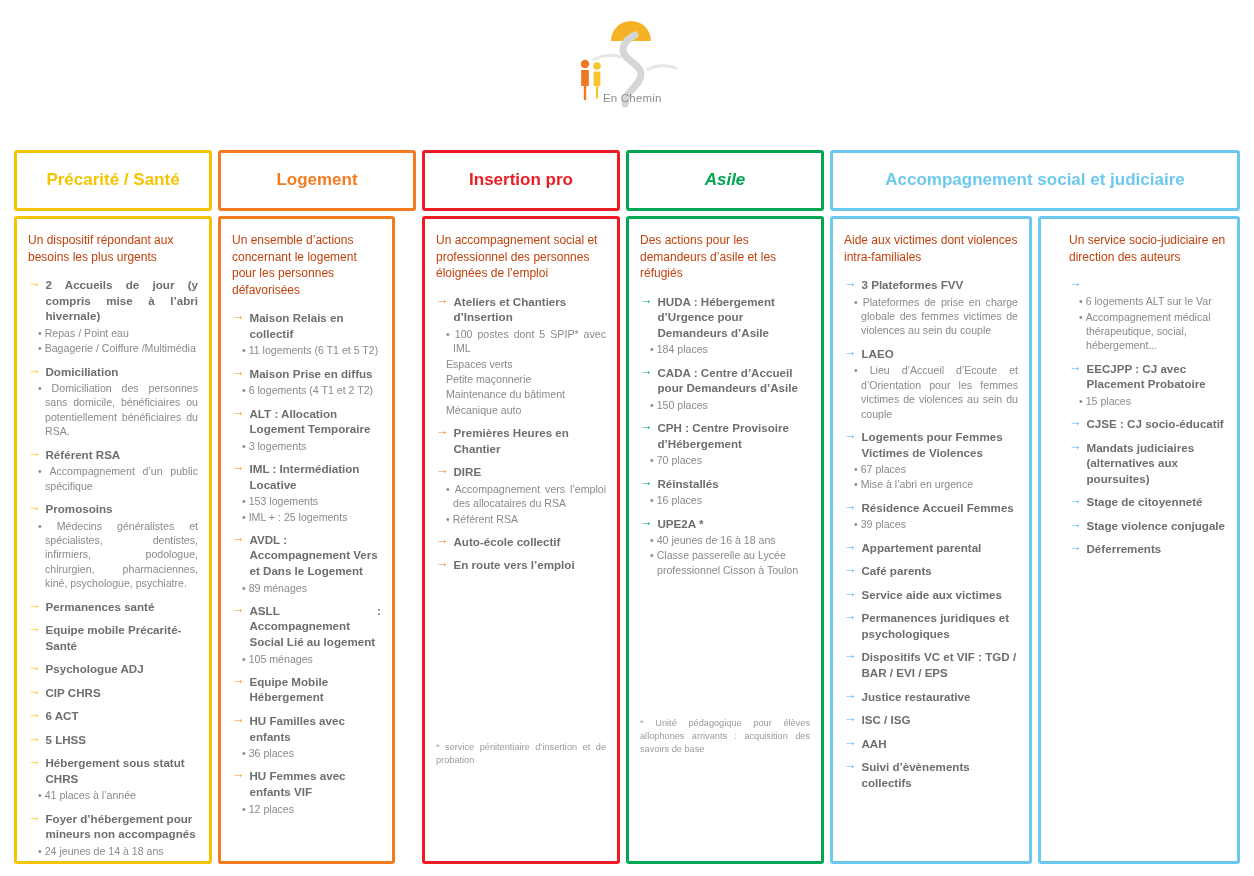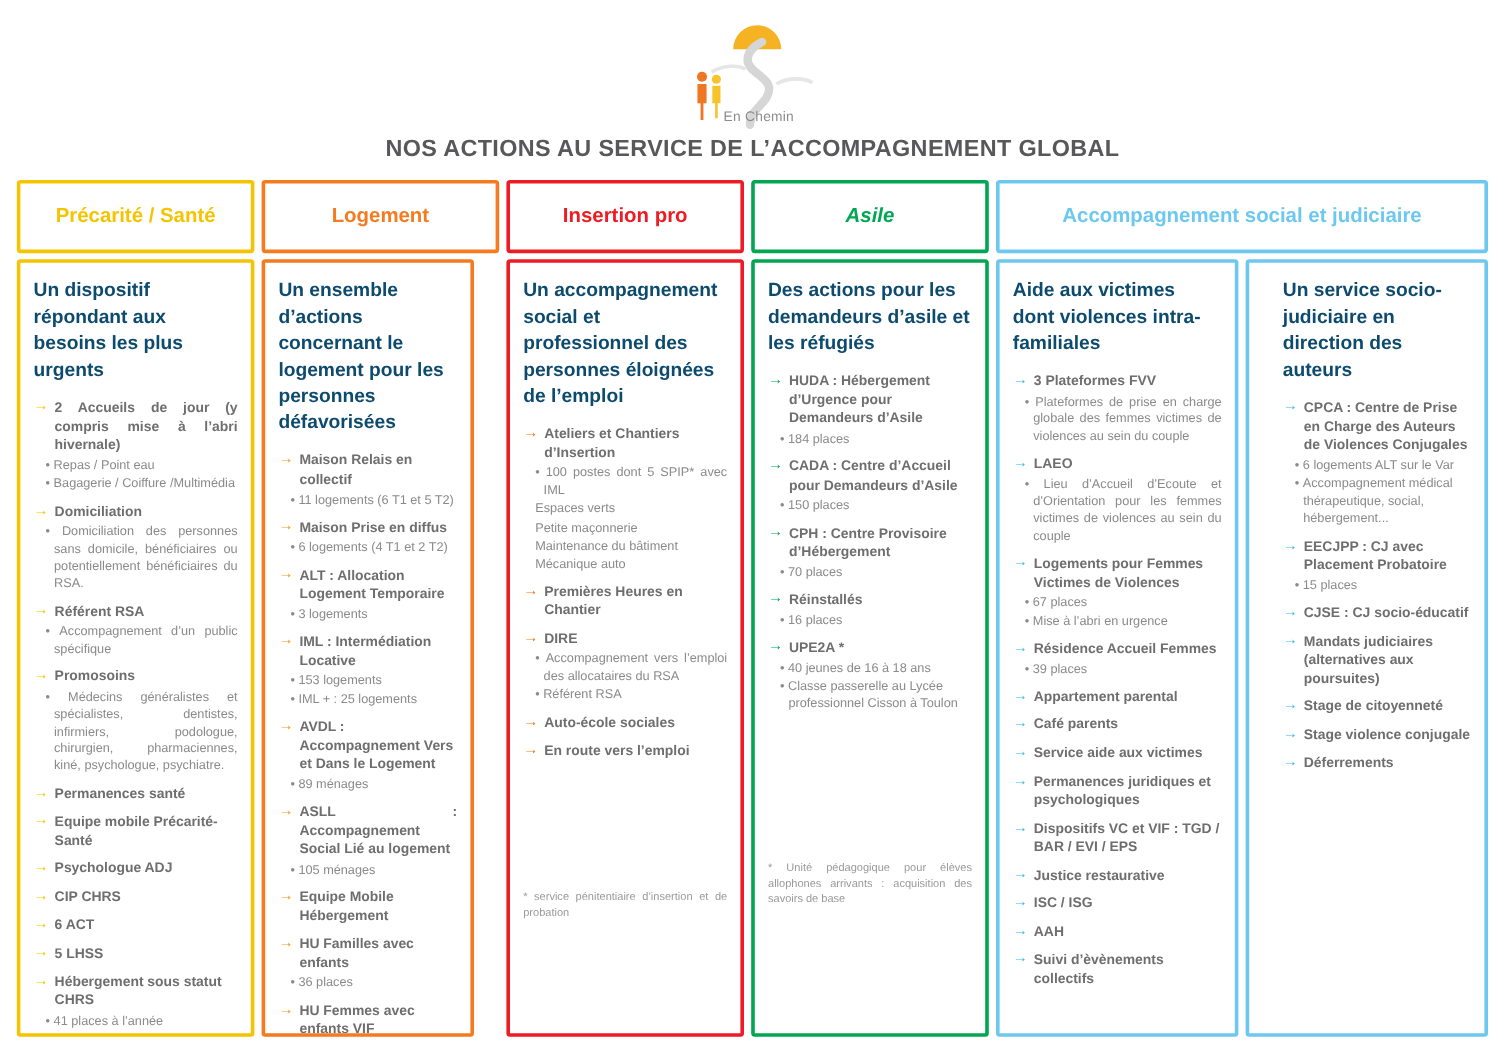--- a/index.html
+++ b/index.html
@@ -46,21 +46,21 @@
   .bodies{position:absolute;left:14px;top:216px;width:1226px;height:648px;}
   .body-box{
     position:absolute;top:0;height:648px;
     border:3px solid #000;border-radius:3px;background:#fff;
     box-sizing:border-box;
     padding:13px 11px 8px 11px;
     overflow:hidden;
   }
 
   .intro{
-    font-size:16px;font-weight:bold;color:#0c4a6e;
+    font-size:12px;font-weight:normal;color:#c2410c;
     line-height:1.38;margin:0 0 12px 0;
   }
 
   ul.items{list-style:none;margin:0;padding:0;}
   li.item{margin:0 0 8px 0;}
 
   .item-head{
     display:flex;align-items:flex-start;gap:5px;
     font-size:11.6px;font-weight:bold;line-height:1.34;
     color:#6e6e6e;
@@ -109,21 +109,20 @@
         <path d="M18.2 62 h7.6 v16 h-2.6 v14 h-2.4 v-14 h-2.6 z" fill="#ef7622"></path>
       </g>
       <g>
         <circle cx="34" cy="58" r="3.8" fill="#f7c52b"></circle>
         <path d="M30.6 63.5 h6.8 v14.5 h-2.3 v12.5 h-2.2 v-12.5 h-2.3 z" fill="#f7c52b"></path>
       </g>
     </svg>
     <div class="logo-text">En Chemin</div>
   </div>
 
-  <div class="main-title">NOS ACTIONS AU SERVICE DE L’ACCOMPAGNEMENT GLOBAL</div>
 
   <div class="headers" id="headers">
       <div class="header-box" style="left: 0px; width: 198px; border-color: rgb(245, 196, 0);">
         <span style="color: rgb(245, 196, 0);">Précarité / Santé</span>
       </div>
       <div class="header-box" style="left: 408px; width: 198px; border-color: rgb(237, 28, 36);">
         <span style="color: rgb(237, 28, 36);">Insertion pro</span>
       </div>
       <div class="header-box" style="left: 204px; width: 198px; border-color: rgb(244, 123, 32);">
         <span style="color: rgb(244, 123, 32);">Logement</span>
@@ -345,21 +344,21 @@
               <span class="ih-label">DIRE</span>
             </div>
             <ul class="subs">
               <li class="sub bulleted just">Accompagnement vers l’emploi des allocataires du RSA</li>
               <li class="sub bulleted just">Référent RSA</li>
             </ul>
           </li>
           <li class="item">
             <div class="item-head">
               <span class="arrow" style="color: rgb(244, 123, 32);">→</span>
-              <span class="ih-label">Auto-école sociales</span>
+              <span class="ih-label">Auto-école collectif</span>
             </div>
           </li>
           <li class="item">
             <div class="item-head">
               <span class="arrow" style="color: rgb(244, 123, 32);">→</span>
               <span class="ih-label">En route vers l’emploi</span>
             </div>
           </li>
         </ul>
         <div class="footnote" style="top: 522px;">*  service pénitentiaire d’insertion et de probation</div>
@@ -511,21 +510,20 @@
             </div>
           </li>
         </ul>
       </div>
       <div class="body-box" style="left: 1024px; width: 202px; border-color: rgb(109, 200, 239); padding-left: 28px;">
         <p class="intro">Un service socio-judiciaire en direction des auteurs</p>
         <ul class="items">
           <li class="item">
             <div class="item-head">
               <span class="arrow" style="color: rgb(65, 182, 230);">→</span>
-              <span class="ih-label">CPCA : Centre de Prise en Charge des Auteurs de Violences Conjugales</span>
             </div>
             <ul class="subs">
               <li class="sub bulleted">6 logements ALT sur le Var</li>
               <li class="sub bulleted">Accompagnement médical thérapeutique, social, hébergement...</li>
             </ul>
           </li>
           <li class="item">
             <div class="item-head">
               <span class="arrow" style="color: rgb(65, 182, 230);">→</span>
               <span class="ih-label">EECJPP : CJ avec Placement Probatoire</span>

